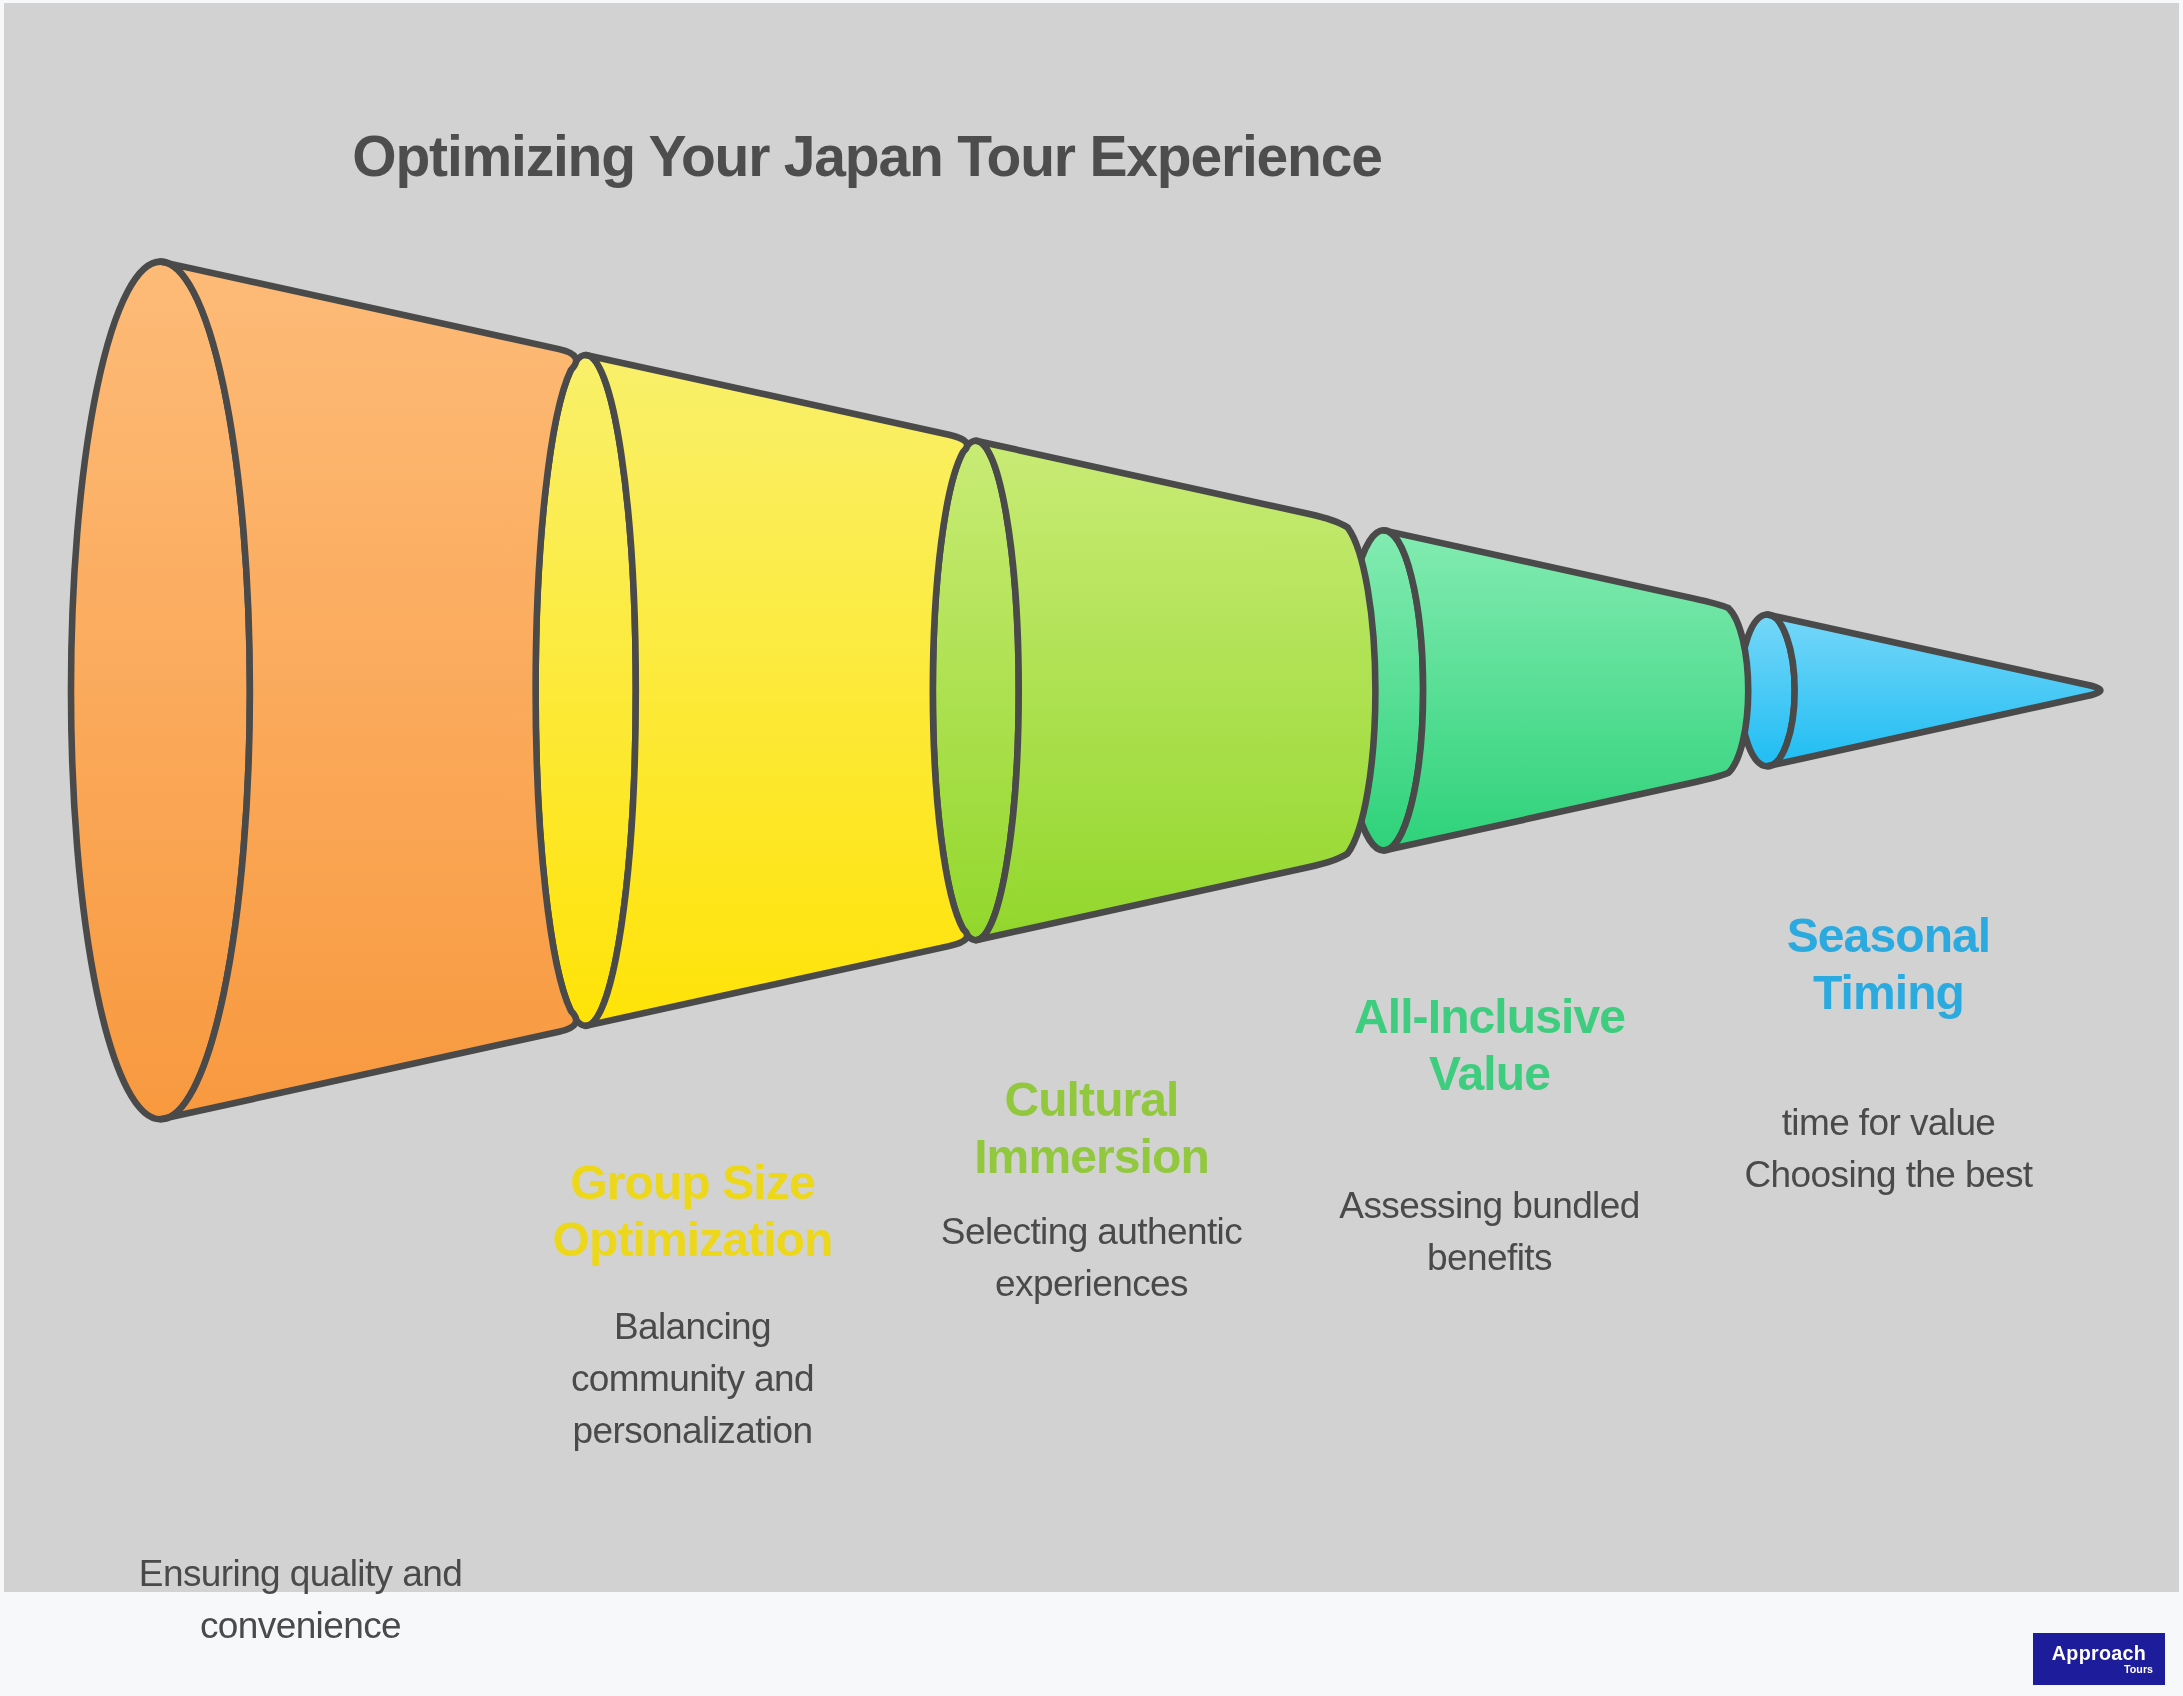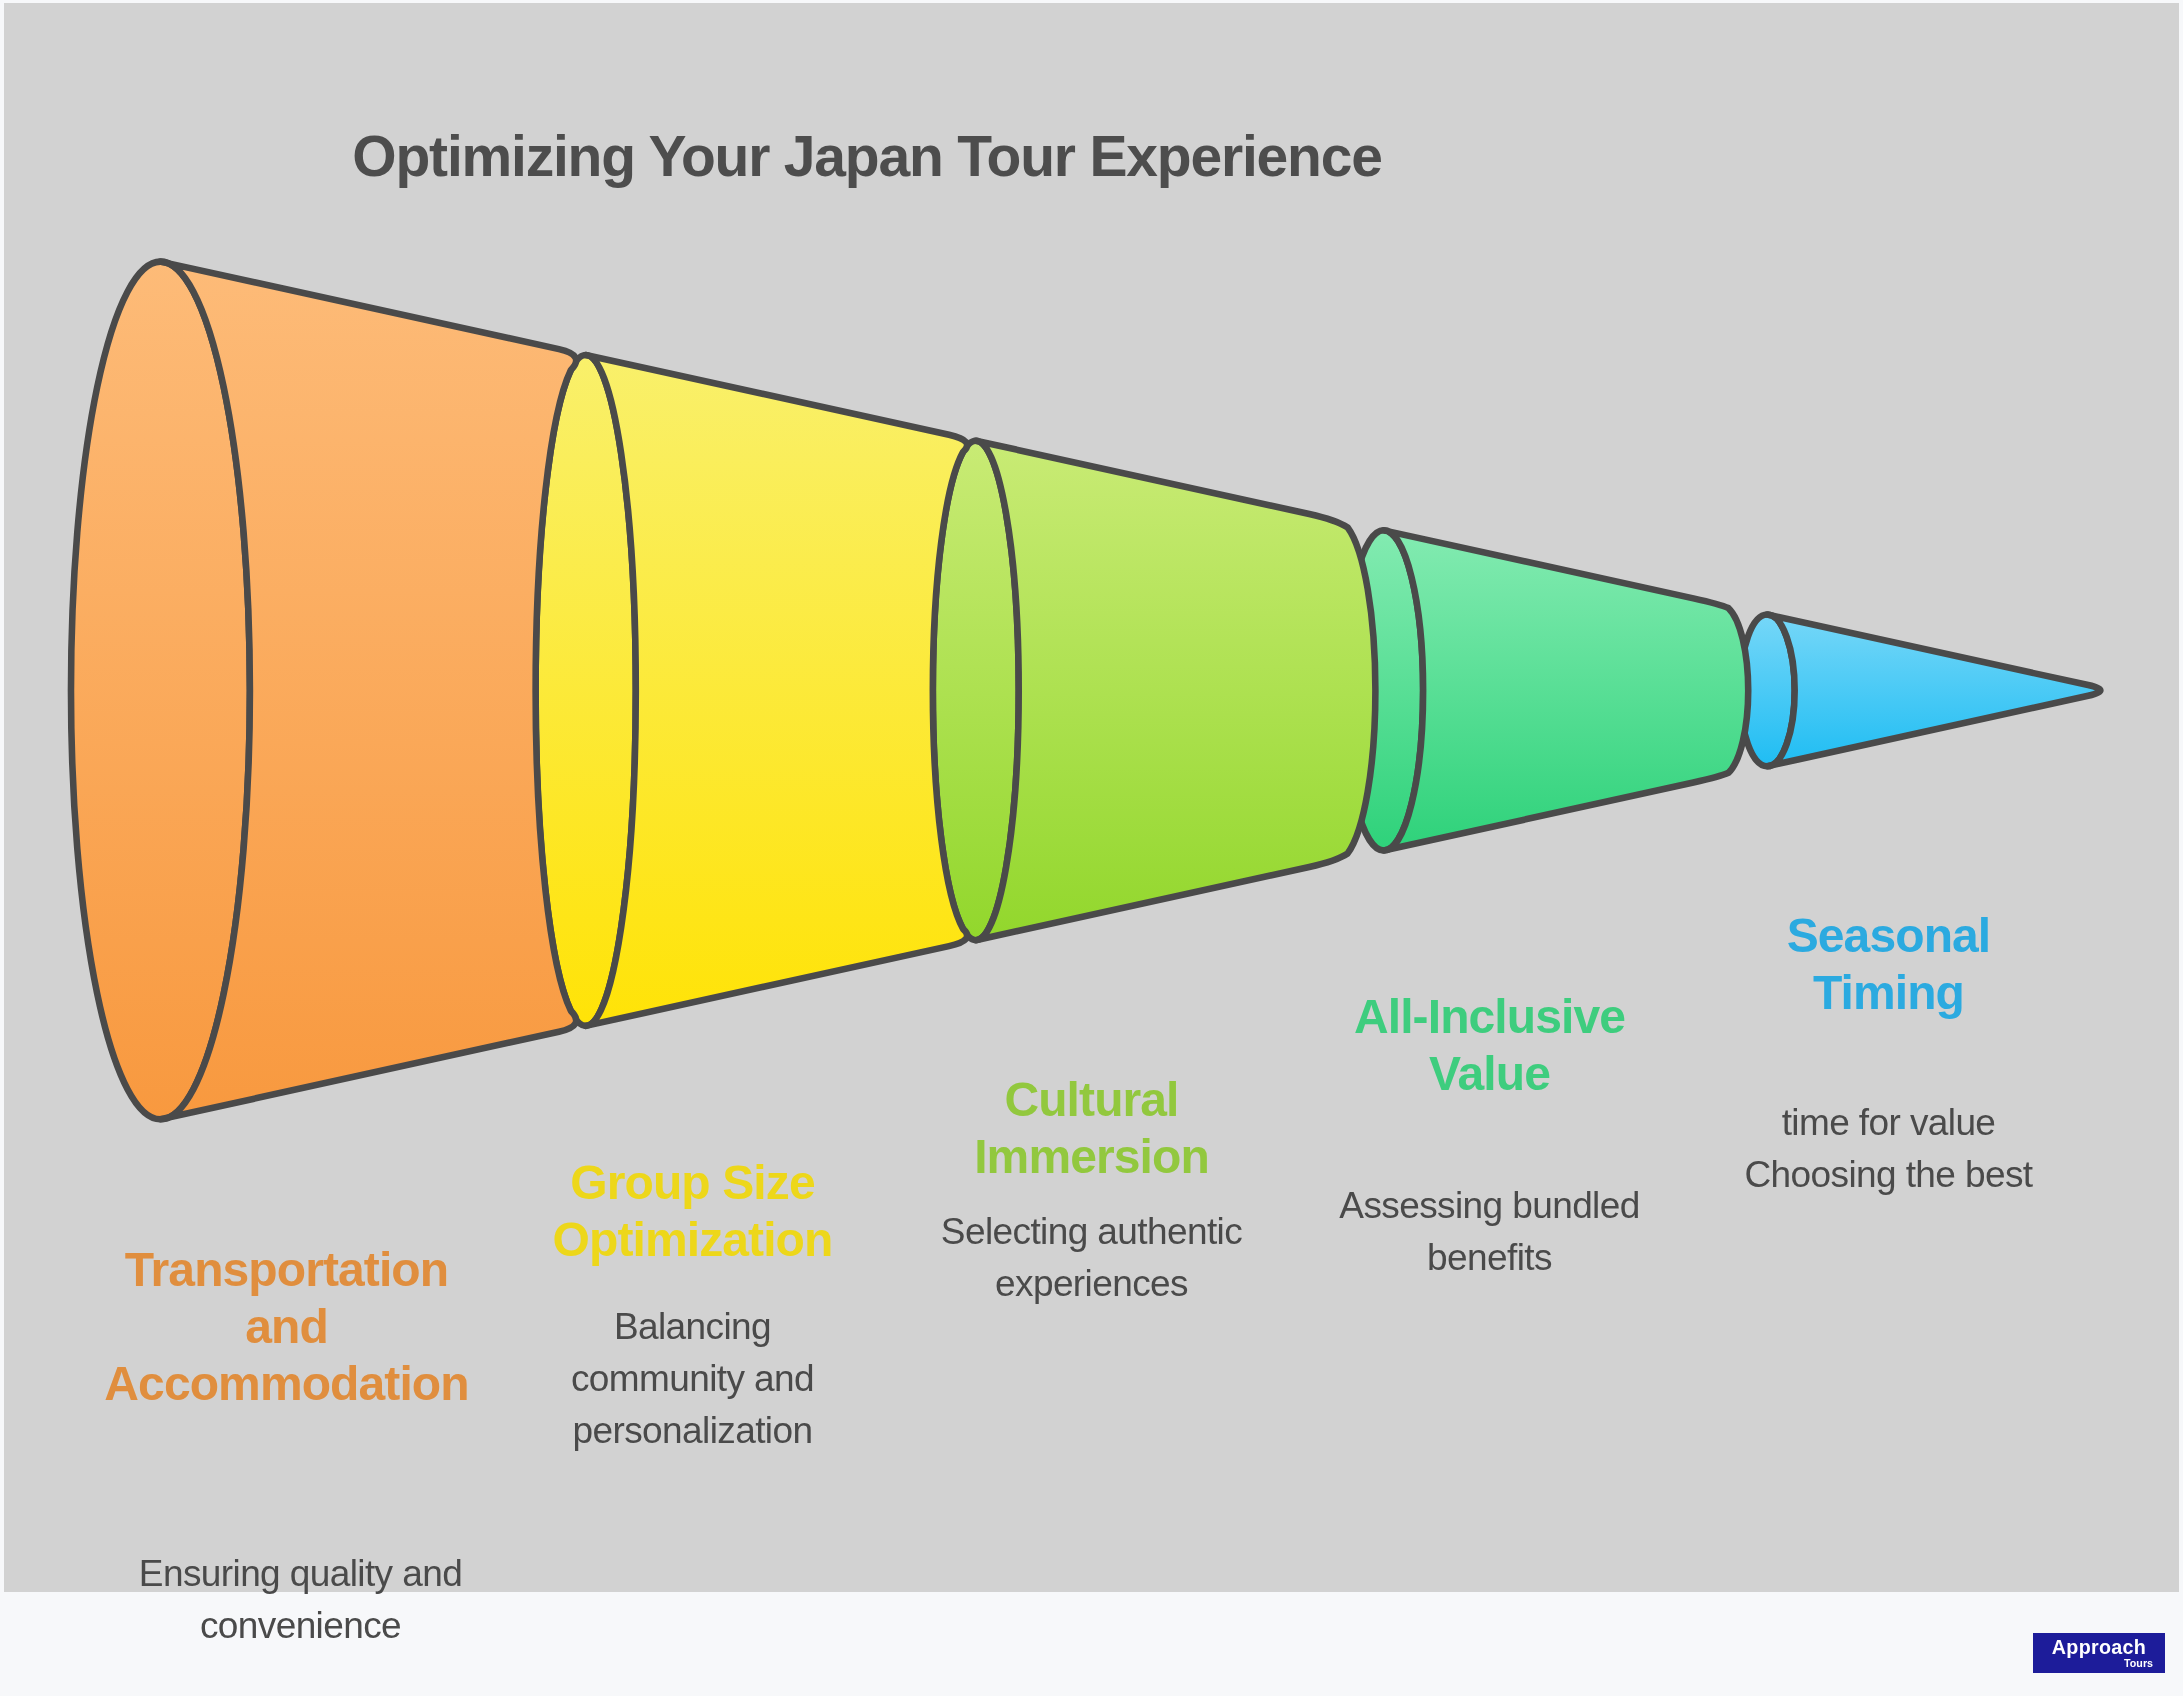--- a/index.html
+++ b/index.html
@@ -27,21 +27,21 @@
   .stage-label .t-line{
     font-size:48px;font-weight:bold;letter-spacing:-0.9px;line-height:57px;
   }
   .stage-desc{
     position:absolute;width:537px;text-align:center;color:#4a4a4a;
   }
   .stage-desc .d-line{
     font-size:37px;letter-spacing:-0.6px;line-height:52px;
   }
   .logo{
-    position:absolute;left:2033px;top:1633px;width:132px;height:40px;
+    position:absolute;left:2033px;top:1633px;width:132px;height:52px;
     background:#1d1c9a;color:#ffffff;
     display:flex;flex-direction:column;justify-content:center;align-items:center;text-align:right;
   }
   .logo .brand{font-size:19.7px;font-weight:bold;letter-spacing:0.3px;line-height:20px;}
   .logo .sub{font-size:10.7px;font-weight:bold;line-height:12px;align-self:flex-end;margin-right:12px;}
 </style>
 </head>
 <body>
 
 <div class="page">
@@ -87,25 +87,20 @@
       <g>
         <ellipse cx="982" cy="1157" rx="84" ry="562.3709135349832" fill="url(#grad1)" fill-rule="nonzero" stroke="#4a4a4a" stroke-width="11" stroke-linejoin="round" stroke-linecap="round"></ellipse>
         <path d="M 982.0 594.6 L 1591.1 728.4 Q 1636.0 738.3 1614.7 757.0 A 72 418.7 0 0 0 1614.7 1557.0 Q 1636.0 1575.7 1591.1 1585.6 L 982.0 1719.4 A 84 562.4 0 0 0 982.0 594.6 Z" fill="url(#grad1)" fill-rule="nonzero" stroke="#4a4a4a" stroke-width="11" stroke-linejoin="round" stroke-linecap="round"></path>
       </g>
       <g>
         <ellipse cx="269" cy="1157" rx="150" ry="719" fill="url(#grad0)" fill-rule="nonzero" stroke="#4a4a4a" stroke-width="11" stroke-linejoin="round" stroke-linecap="round"></ellipse>
         <path d="M 269.0 438.0 L 937.1 584.8 Q 982.0 594.6 957.2 619.7 A 84 562.4 0 0 0 957.2 1694.3 Q 982.0 1719.4 937.1 1729.2 L 269.0 1876.0 A 150 719.0 0 0 0 269.0 438.0 Z" fill="url(#grad0)" fill-rule="nonzero" stroke="#4a4a4a" stroke-width="11" stroke-linejoin="round" stroke-linecap="round"></path>
       </g>
     </svg>
 
-  <div class="stage-label" style="left: 18px; top: 1241px; color: rgb(224, 142, 62);">
-    <div class="t-line">Transportation</div>
-    <div class="t-line">and</div>
-    <div class="t-line">Accommodation</div>
-  </div>
   <div class="stage-desc" style="left:32px;top:1548px;">
     <div class="d-line">Ensuring quality and</div>
     <div class="d-line">convenience</div>
   </div>
 
   <div class="stage-label" style="left: 424px; top: 1154px; color: rgb(237, 215, 26);">
     <div class="t-line">Group Size</div>
     <div class="t-line">Optimization</div>
   </div>
   <div class="stage-desc" style="left:424px;top:1301px;">

